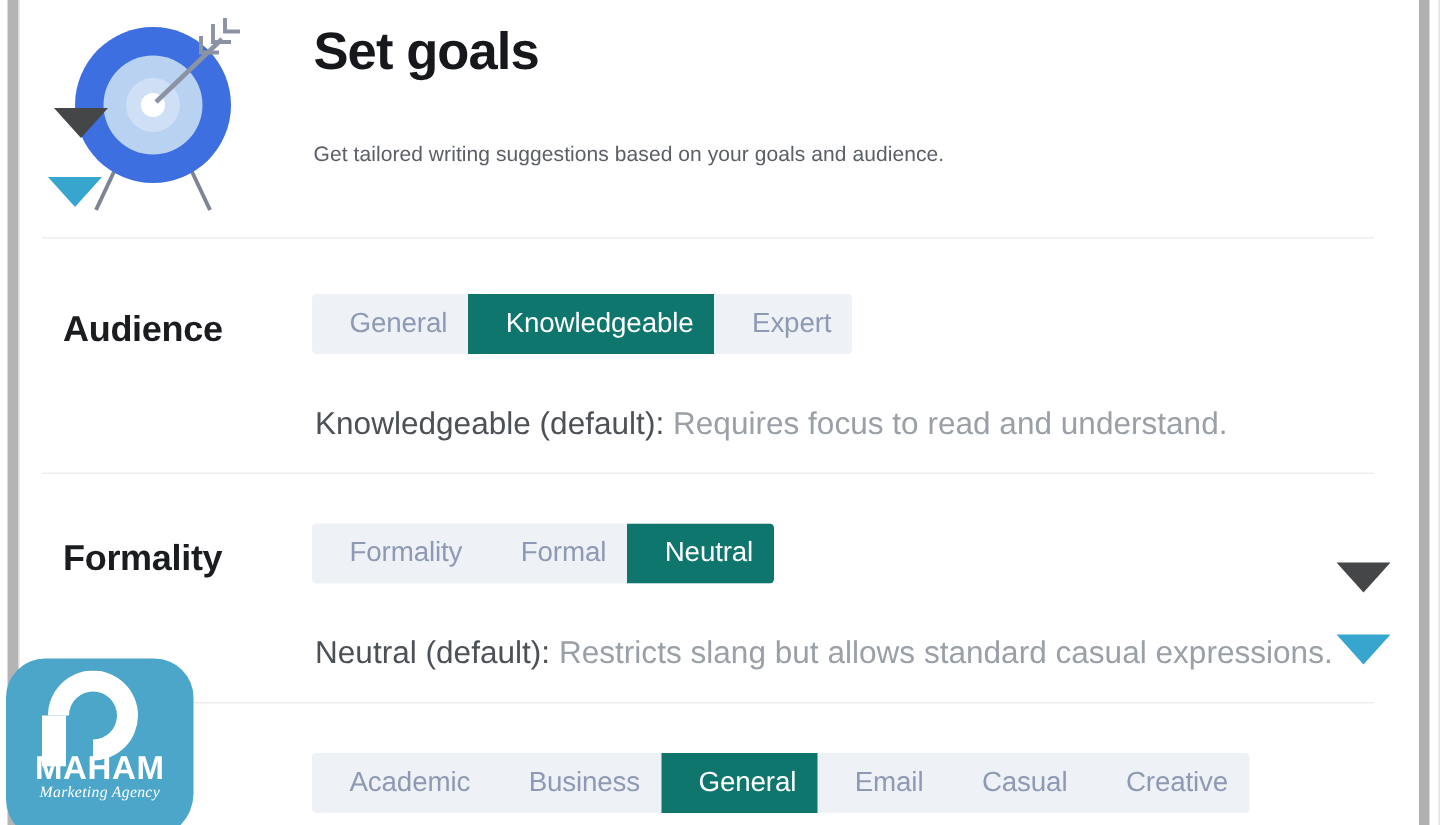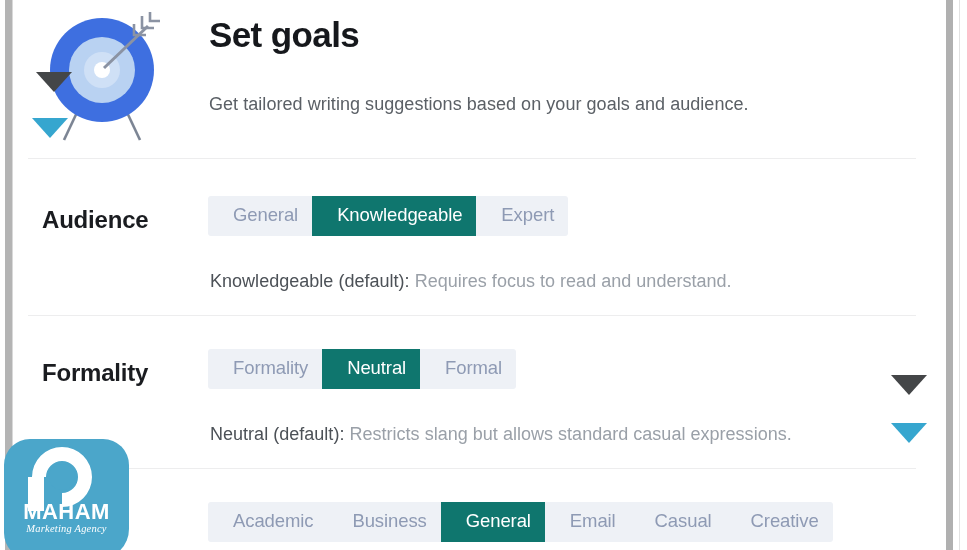--- a/index.html
+++ b/index.html
@@ -83,21 +83,21 @@
   .page-title {
     font-size: 35px;
     font-weight: bold;
     color: #16181c;
     letter-spacing: -0.6px;
     margin: 0;
     line-height: 1.1;
     padding-top: 8px;
   }
   .page-subtitle {
-    font-size: 18px;
+    font-size: 14px;
     color: #5b6066;
     margin: 0;
     padding-top: 38px;
     line-height: 1.3;
     letter-spacing: 0.05px;
   }
 
   
   .divider {
     position: absolute;
@@ -145,21 +145,21 @@
     white-space: nowrap;
     letter-spacing: -0.1px;
   }
   .seg.active {
     background: #0f766e;
     color: #ffffff;
   }
   .seg-desc {
     position: absolute;
     left: 196px;
-    font-size: 18px;
+    font-size: 21px;
     color: #9aa0a8;
     white-space: nowrap;
     letter-spacing: 0.02px;
   }
   .seg-desc b {
     color: #4c5157;
     font-weight: normal;
   }
 
   
@@ -274,22 +274,22 @@
       </div>
     </div>
 
     <div class="divider" style="top:315px;"></div>
 
     <div class="row" style="top:343px;">
       <div class="row-label" style="top:16px;">Formality</div>
       <div class="seg-wrap" style="top:6px;">
         <div class="segmented">
           <button class="seg">Formality</button>
+          <button class="seg">Formal</button>
           <button class="seg active">Neutral</button>
-          <button class="seg">Formal</button>
         </div>
       </div>
       <div class="seg-desc" style="top:81px;">
         <b>Neutral (default):</b><span> Restricts slang but allows standard casual expressions.</span>
       </div>
     </div>
 
     <div class="divider" style="top:468px;"></div>
 
     <div class="row" style="top:496px;">

